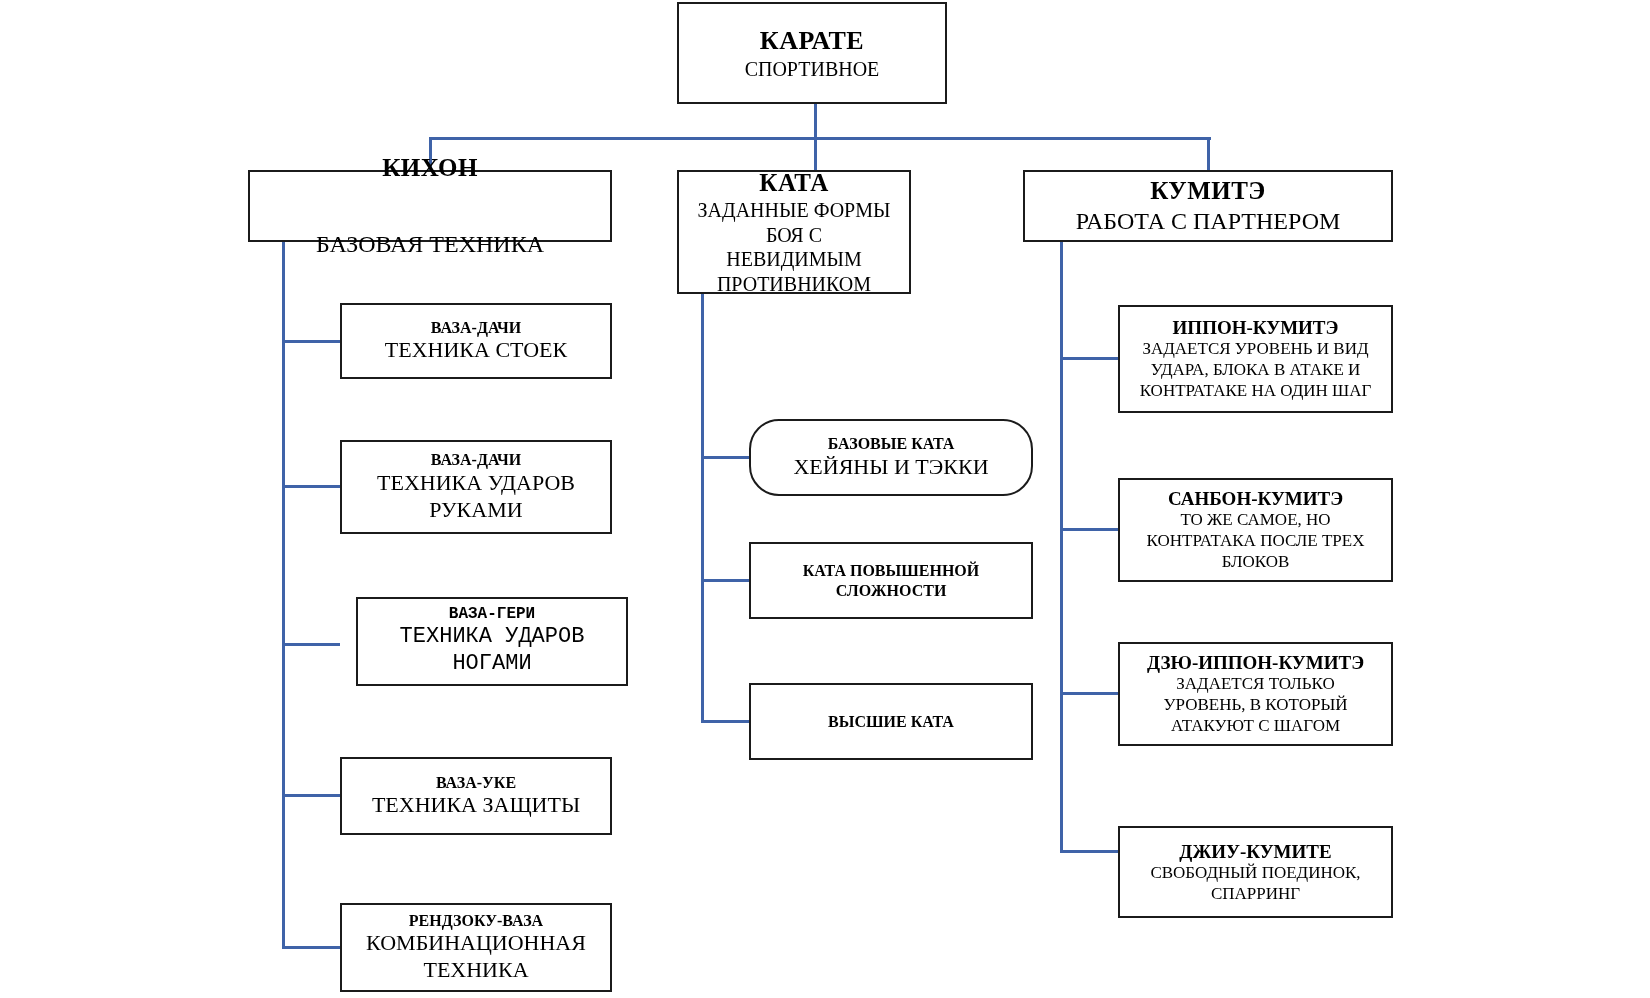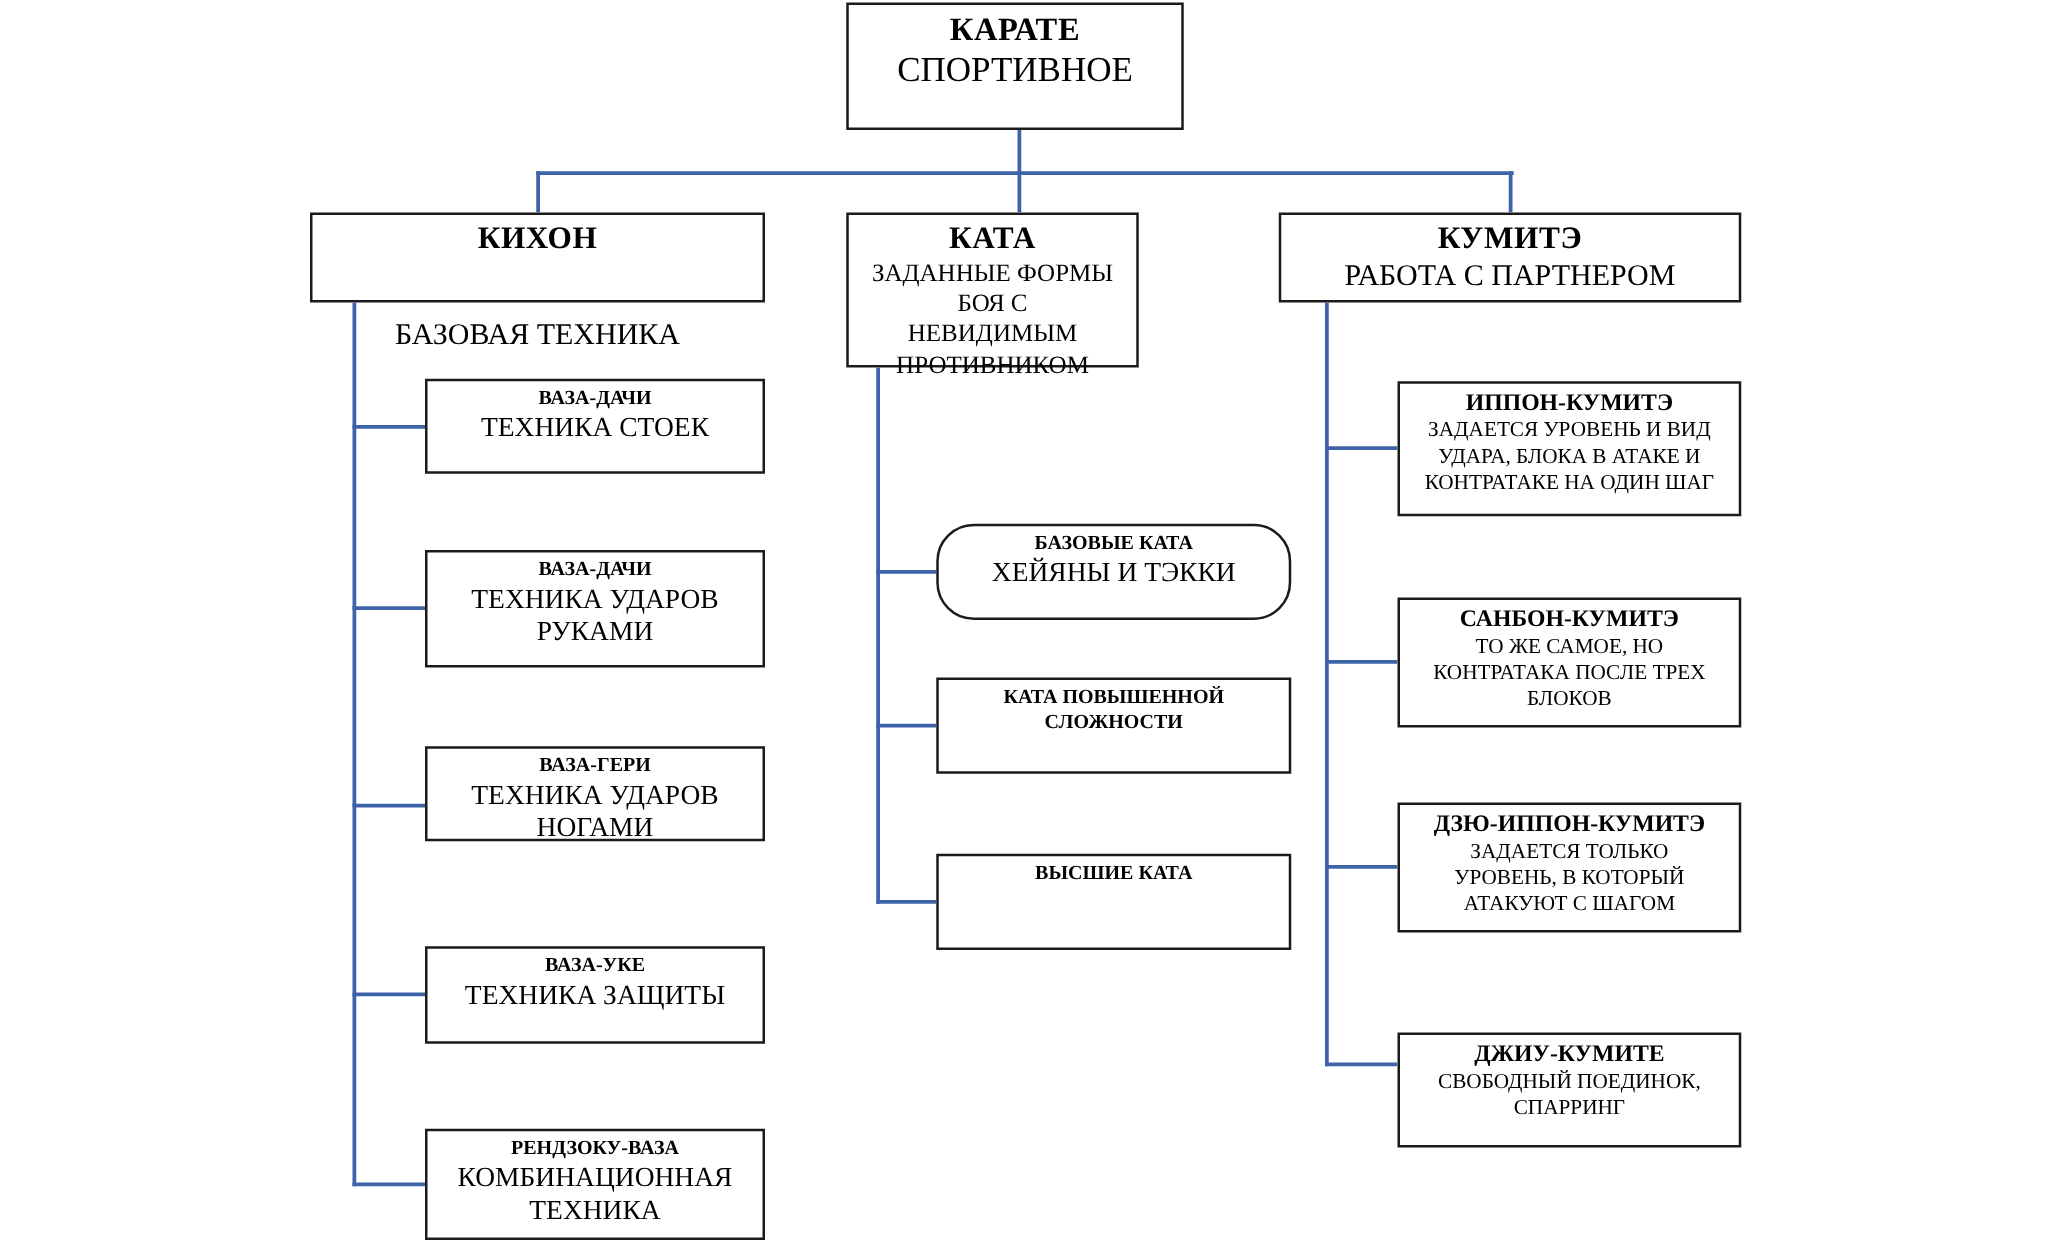--- a/index.html
+++ b/index.html
@@ -2,44 +2,44 @@
 <html><head>
 <meta charset="utf-8">
 <style>
   html,body{margin:0;padding:0;background:#ffffff;}
   .canvas{
     position:relative;width:1650px;height:998px;background:#ffffff;overflow:hidden;
     font-family:"Liberation Serif","DejaVu Serif",serif;color:#000;
   }
   .node{
     position:absolute;box-sizing:border-box;background:#fff;border:2px solid #1b1b1b;
-    display:flex;flex-direction:column;justify-content:flex-start;align-items:center;
+    display:flex;flex-direction:column;justify-content:center;align-items:center;
     text-align:center;padding:4px 6px;line-height:1.22;
   }
   .node .title{font-weight:bold;white-space:pre-line;}
   .node .subtitle{white-space:pre-line;}
   
   .lvl0 .title{font-size:26px;letter-spacing:.5px;}
-  .lvl0 .subtitle{font-size:28px;}
+  .lvl0 .subtitle{font-size:20px;}
   .lvl1 .title{font-size:25px;letter-spacing:.5px;}
   .lvl1 .subtitle{font-size:24px;}
   .lvl1.kata .subtitle{font-size:20px;}
   .child .title{font-size:16px;}
   .child .subtitle{font-size:22px;}
   .childR .title{font-size:19px;}
   .childR .subtitle{font-size:17px;}
   .line{position:absolute;background:#3f63a8;}
   
   .n-root   {left:677px; top:2px;   width:270px; height:102px;}
   .n-kihon  {left:248px; top:170px; width:364px; height:72px;gap:47px;}
   .n-kata   {left:677px; top:170px; width:234px; height:124px;}
   .n-kumite {left:1023px;top:170px; width:370px; height:72px;}
   .n-l1{left:340px;top:303px;width:272px;height:76px;}
   .n-l2{left:340px;top:440px;width:272px;height:94px;}
-  .n-l3{left:340px;top:597px;width:272px;height:76px;}
+  .n-l3{left:356px;top:597px;width:272px;height:89px;font-family:Liberation Mono, monospace;}
   .n-l4{left:340px;top:757px;width:272px;height:78px;}
   .n-l5{left:340px;top:903px;width:272px;height:89px;}
   .n-m1{left:749px;top:419px;width:284px;height:77px;border-radius:30px;}
   .n-m2{left:749px;top:542px;width:284px;height:77px;}
   .n-m3{left:749px;top:683px;width:284px;height:77px;}
   .n-r1{left:1118px;top:305px;width:275px;height:108px;}
   .n-r2{left:1118px;top:478px;width:275px;height:104px;}
   .n-r3{left:1118px;top:642px;width:275px;height:104px;}
   .n-r4{left:1118px;top:805px;width:275px;height:92px;margin-top:21px;}
   

